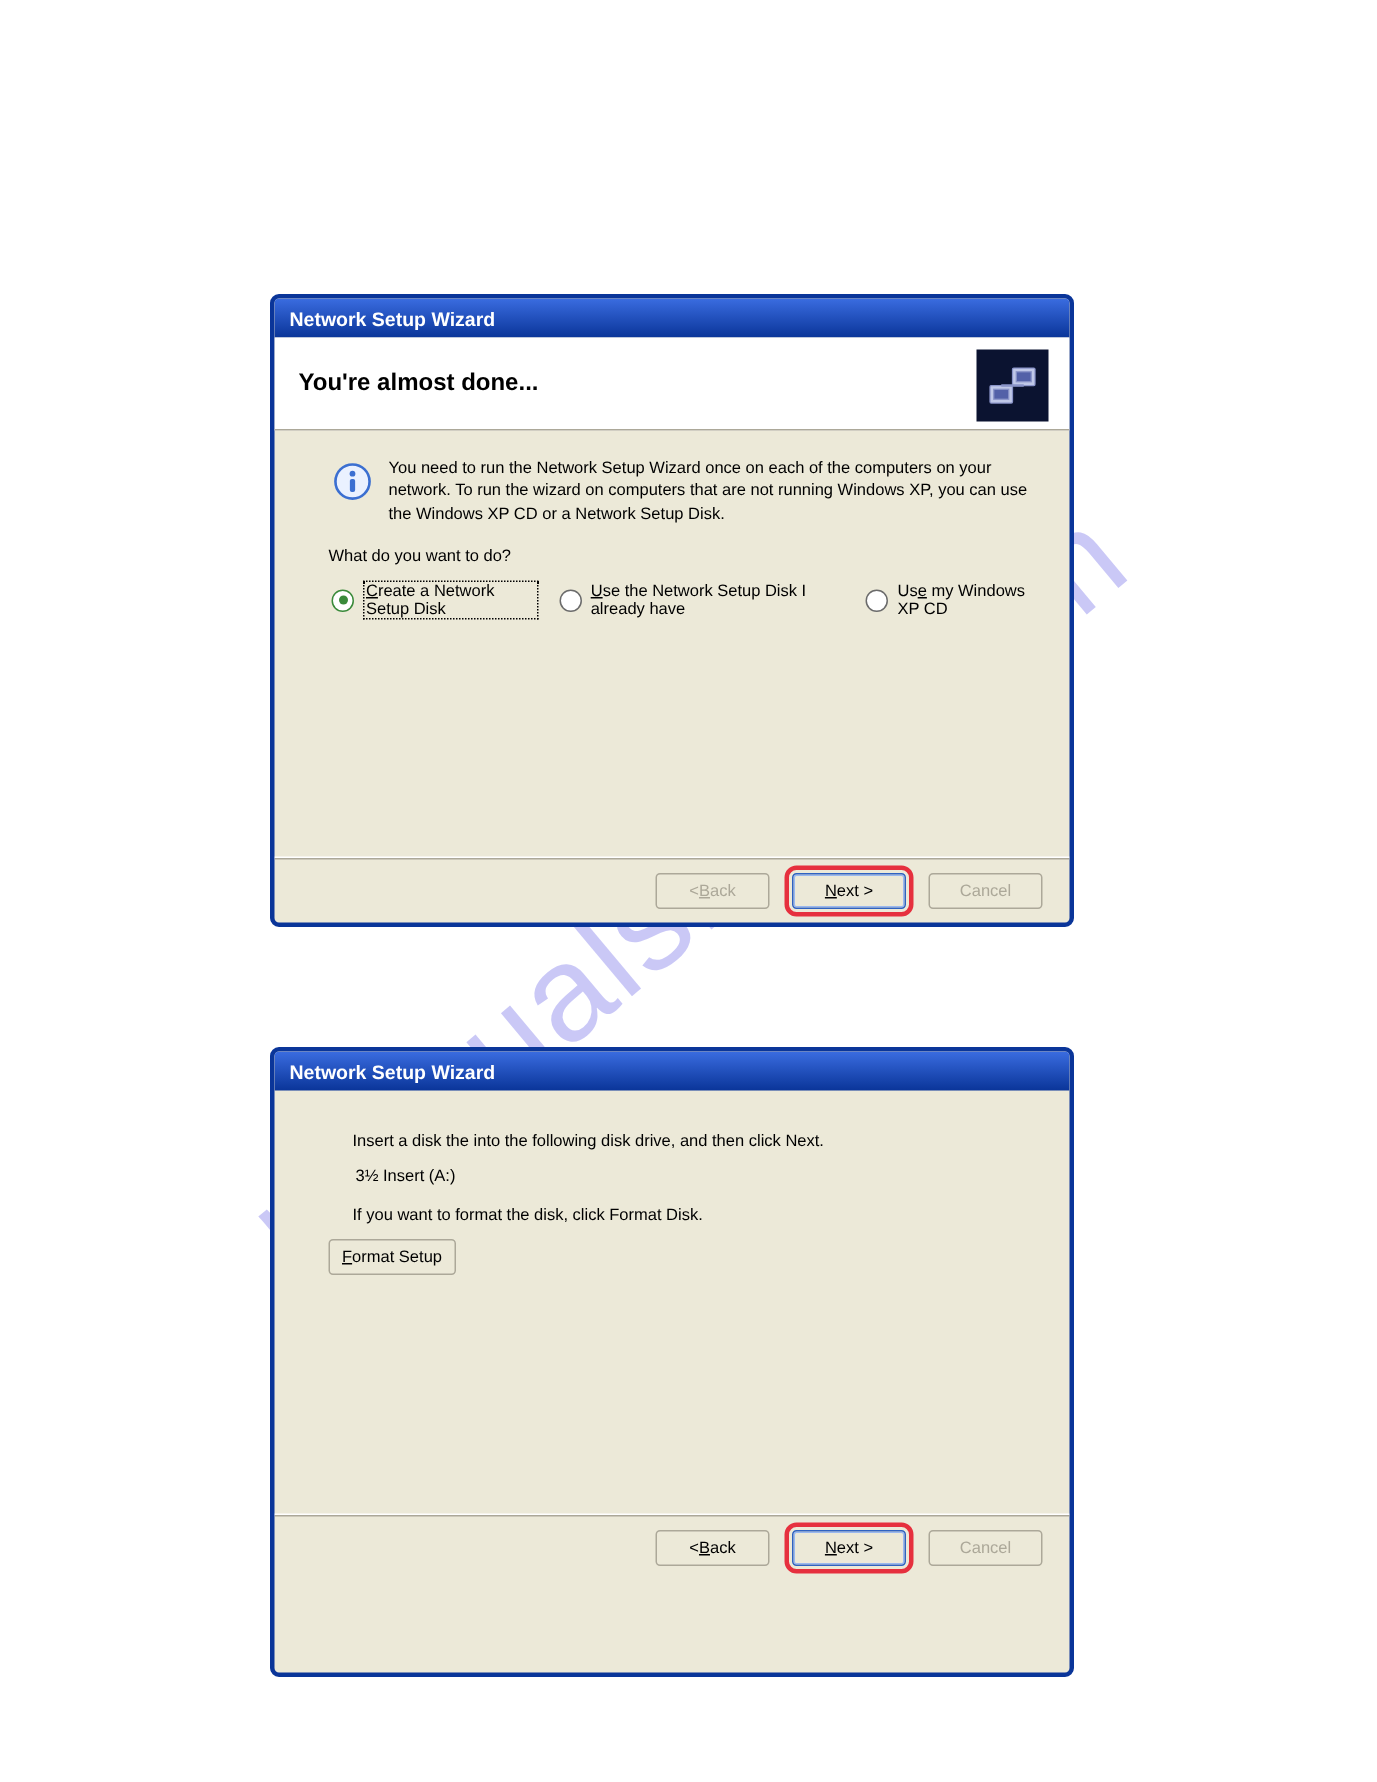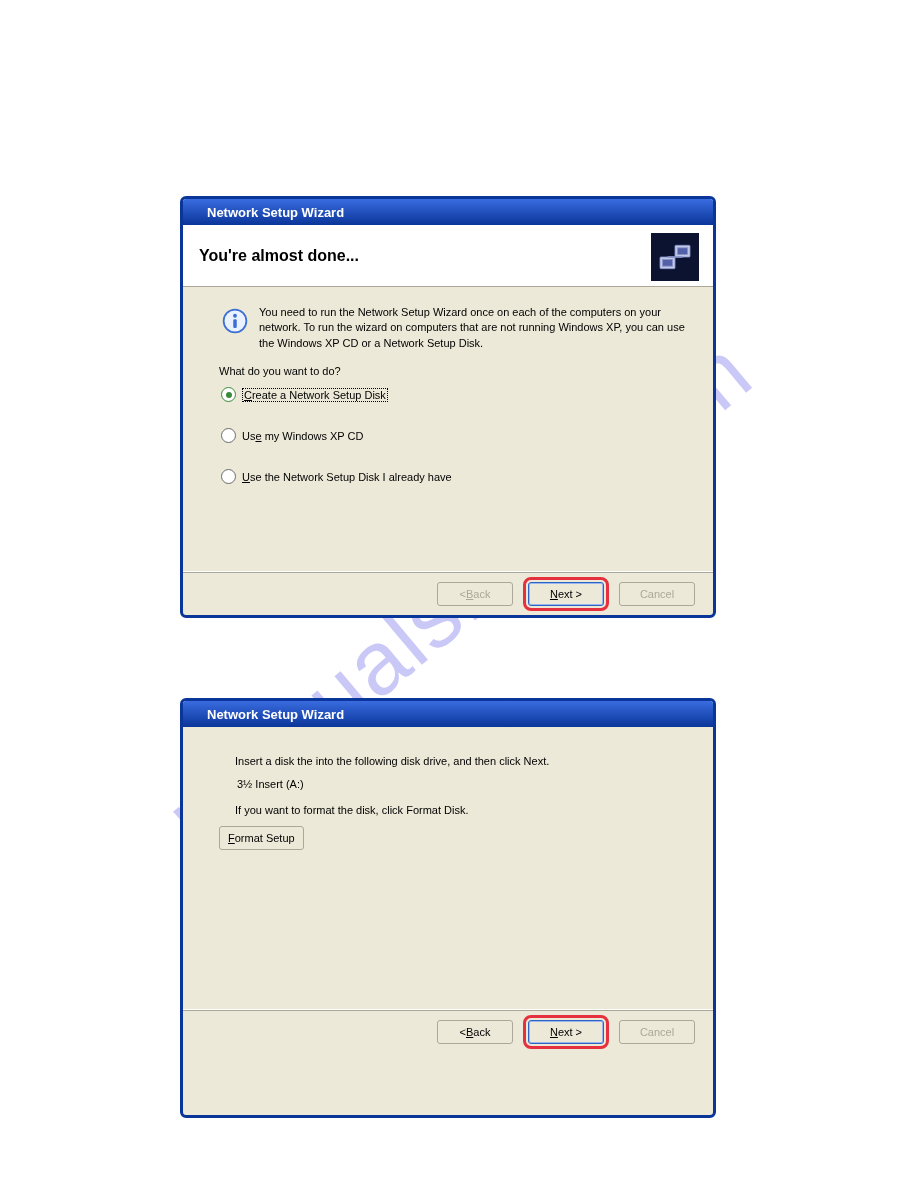--- a/index.html
+++ b/index.html
@@ -43,21 +43,21 @@
 .dialog.top{left:180px;top:196px;height:422px}
 .dialog.bottom{left:180px;top:698px;height:420px}
 .titlebar{
   height:26px;
   background:linear-gradient(#3a6ce0,#0a3599);
   color:#fff;
   font-weight:bold;
   font-size:13px;
   display:flex;
   align-items:center;
-  padding:0 24px;
+  padding:0 10px;
 }
 .header{
   height:62px;
   background:#fff;
   border-bottom:1px solid #aca899;
   display:flex;
   align-items:center;
   padding:0 16px;
   box-sizing:border-box;
   position:relative;
@@ -86,21 +86,21 @@
   height:calc(100% - 26px - 62px - 44px);
   box-sizing:border-box;
 }
 .info-row{display:flex;gap:8px;margin-bottom:14px}
 .info-row .icon{
   flex:none;width:32px;height:32px;display:flex;align-items:center;justify-content:center;
 }
 .info-row .icon svg{width:28px;height:28px}
 .info-body{flex:1;line-height:1.4}
 .prompt{margin:6px 0 10px 0}
-.options{display:flex;flex-direction:column;gap:26px;margin-left:2px}
+.options{display:flex;flex-direction:row;gap:14px;margin-left:2px}
 .option{display:flex;align-items:center;gap:6px;cursor:pointer}
 .radio{
   width:13px;height:13px;border:1px solid #6b6b6b;border-radius:50%;display:inline-flex;align-items:center;justify-content:center;flex:none;background:#fff;
 }
 .radio.selected{border-color:#3a8a3a}
 .radio.selected::after{content:"";width:6px;height:6px;border-radius:50%;background:#3a8a3a}
 .radio.gold{border-color:#b8860b;background:radial-gradient(#fff,#ffe18f)}
 .option-label{display:inline-block}
 .option-label.focused{border:1px dotted #000;padding:0 1px}
 .u{text-decoration:underline}
@@ -181,25 +181,25 @@
         <div class="info-body">You need to run the Network Setup Wizard once on each of the computers on your network. To run the wizard on computers that are not running Windows XP, you can use the Windows XP CD or a Network Setup Disk.</div>
       </div>
       <div class="prompt">What do you want to do?</div>
       <div class="options">
         <label class="option">
           <span class="radio selected"></span>
           <span class="option-label focused"><span></span><span class="u">C</span><span>reate a Network Setup Disk</span></span>
         </label>
         <label class="option">
           <span class="radio"></span>
-          <span class="option-label"><span>Us</span><span class="u">e</span><span> my Windows XP CD</span></span>
+          <span class="option-label"><span></span><span class="u">U</span><span>se the Network Setup Disk I already have</span></span>
         </label>
         <label class="option">
           <span class="radio"></span>
-          <span class="option-label"><span></span><span class="u">U</span><span>se the Network Setup Disk I already have</span></span>
+          <span class="option-label"><span>Us</span><span class="u">e</span><span> my Windows XP CD</span></span>
         </label>
       </div>
     </div>
     <div class="footer">
       <span class="btn disabled">
           <span>&lt; </span>
           <span class="u">B</span>
           <span>ack</span>
         </span>
       <span class="highlight">

